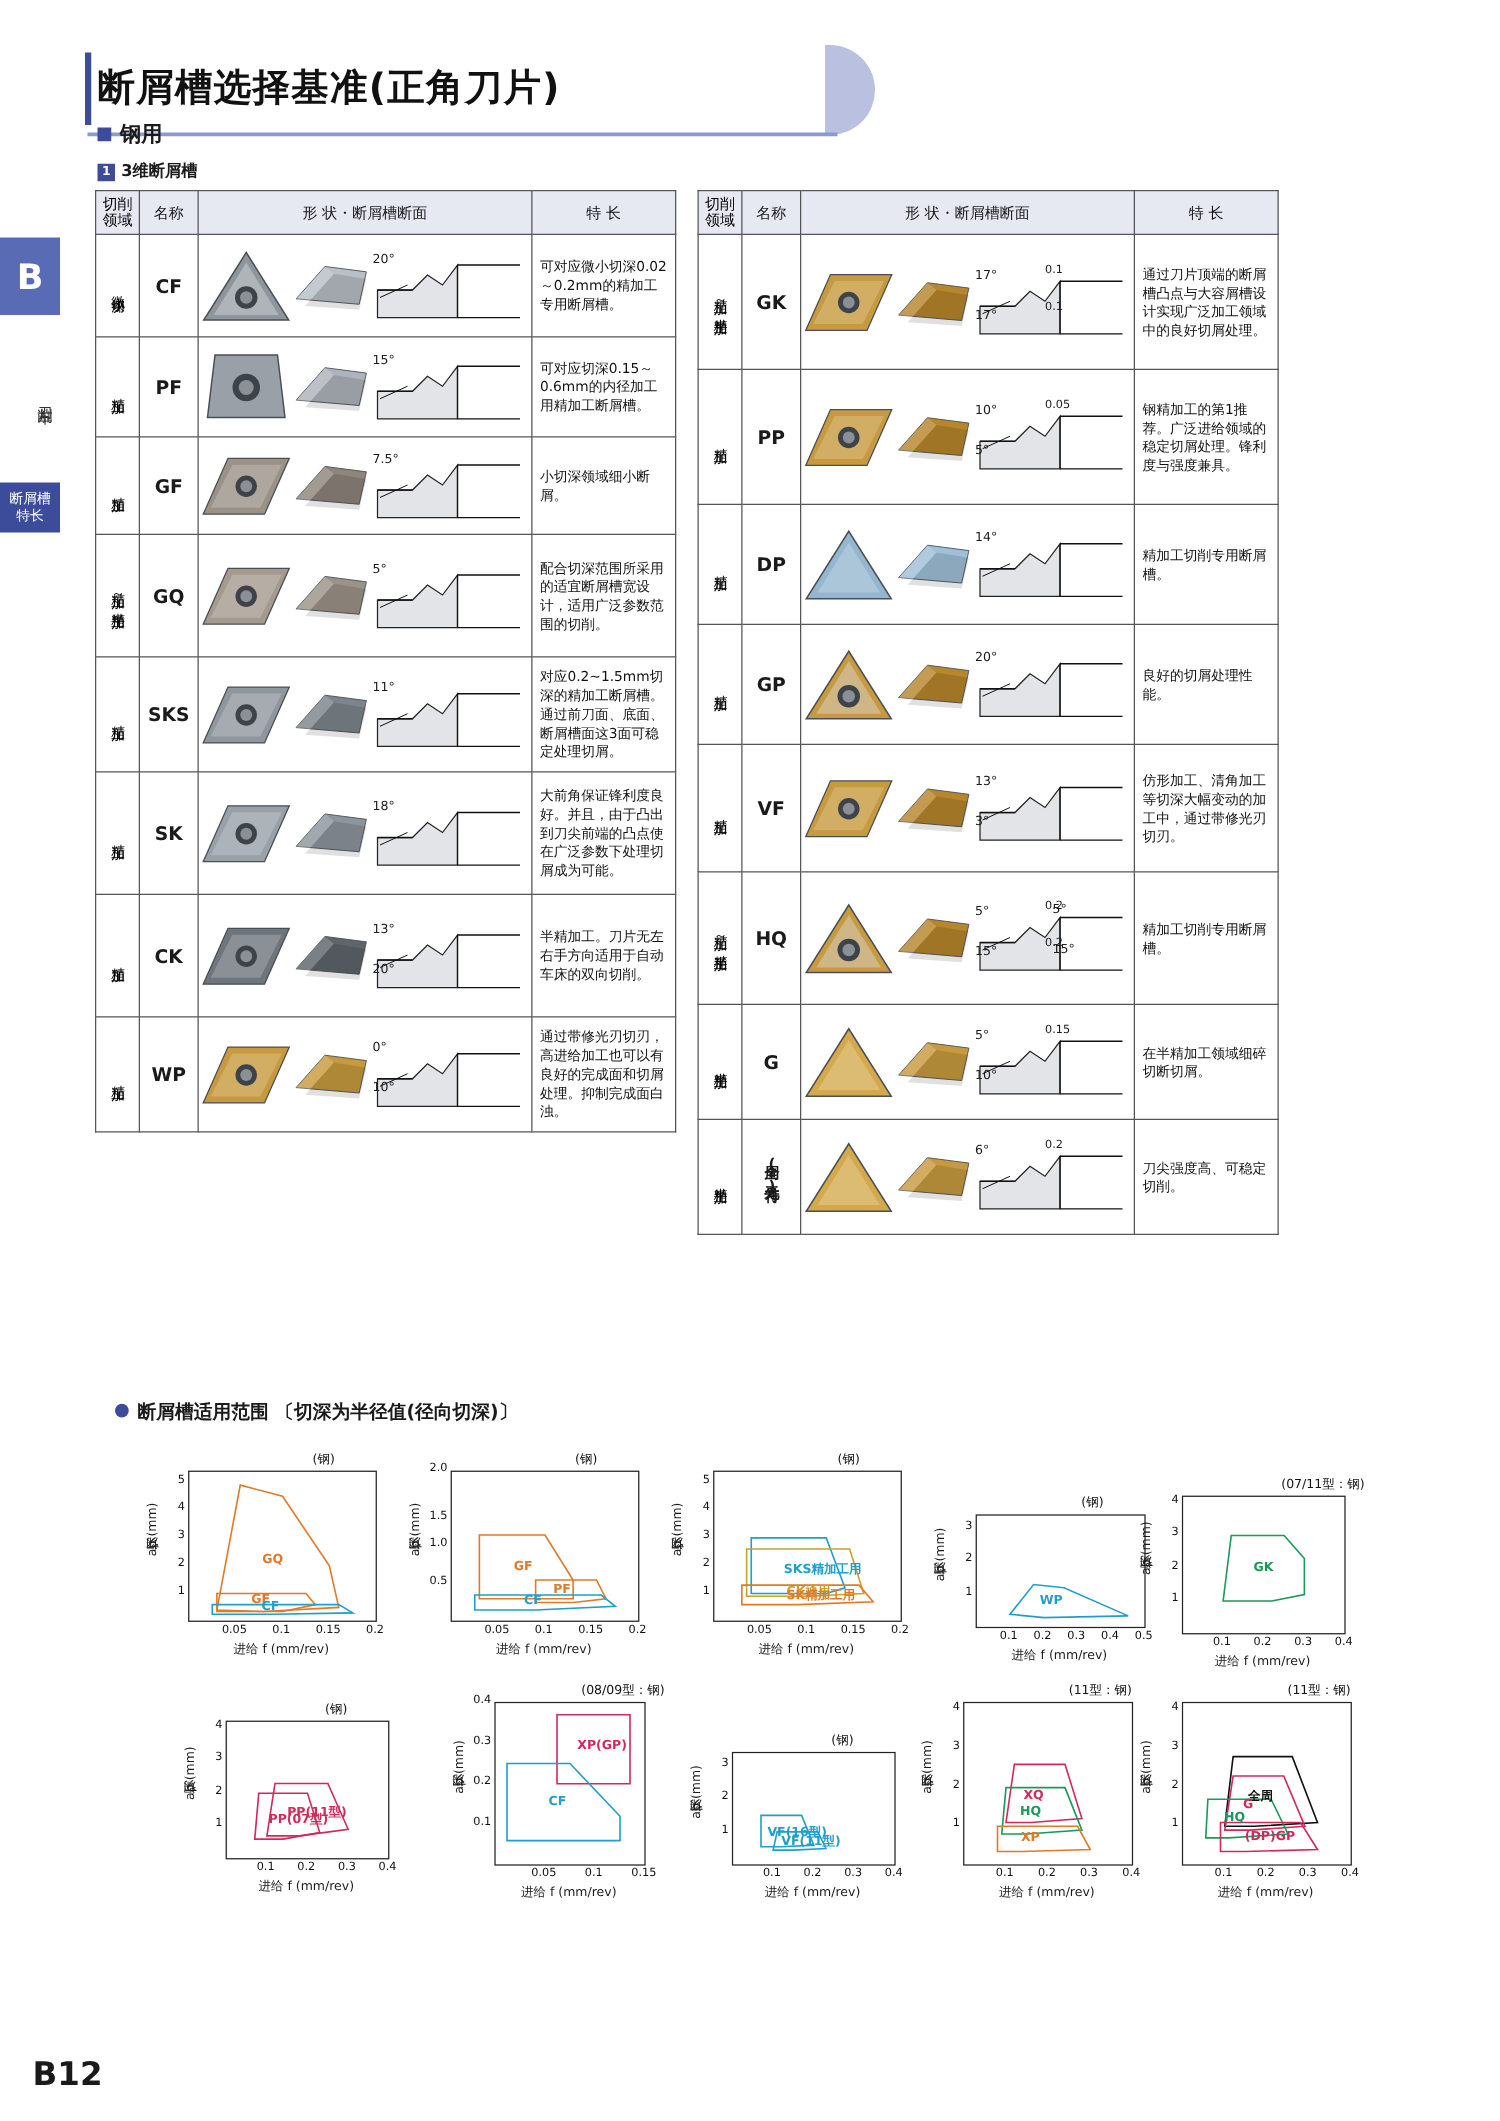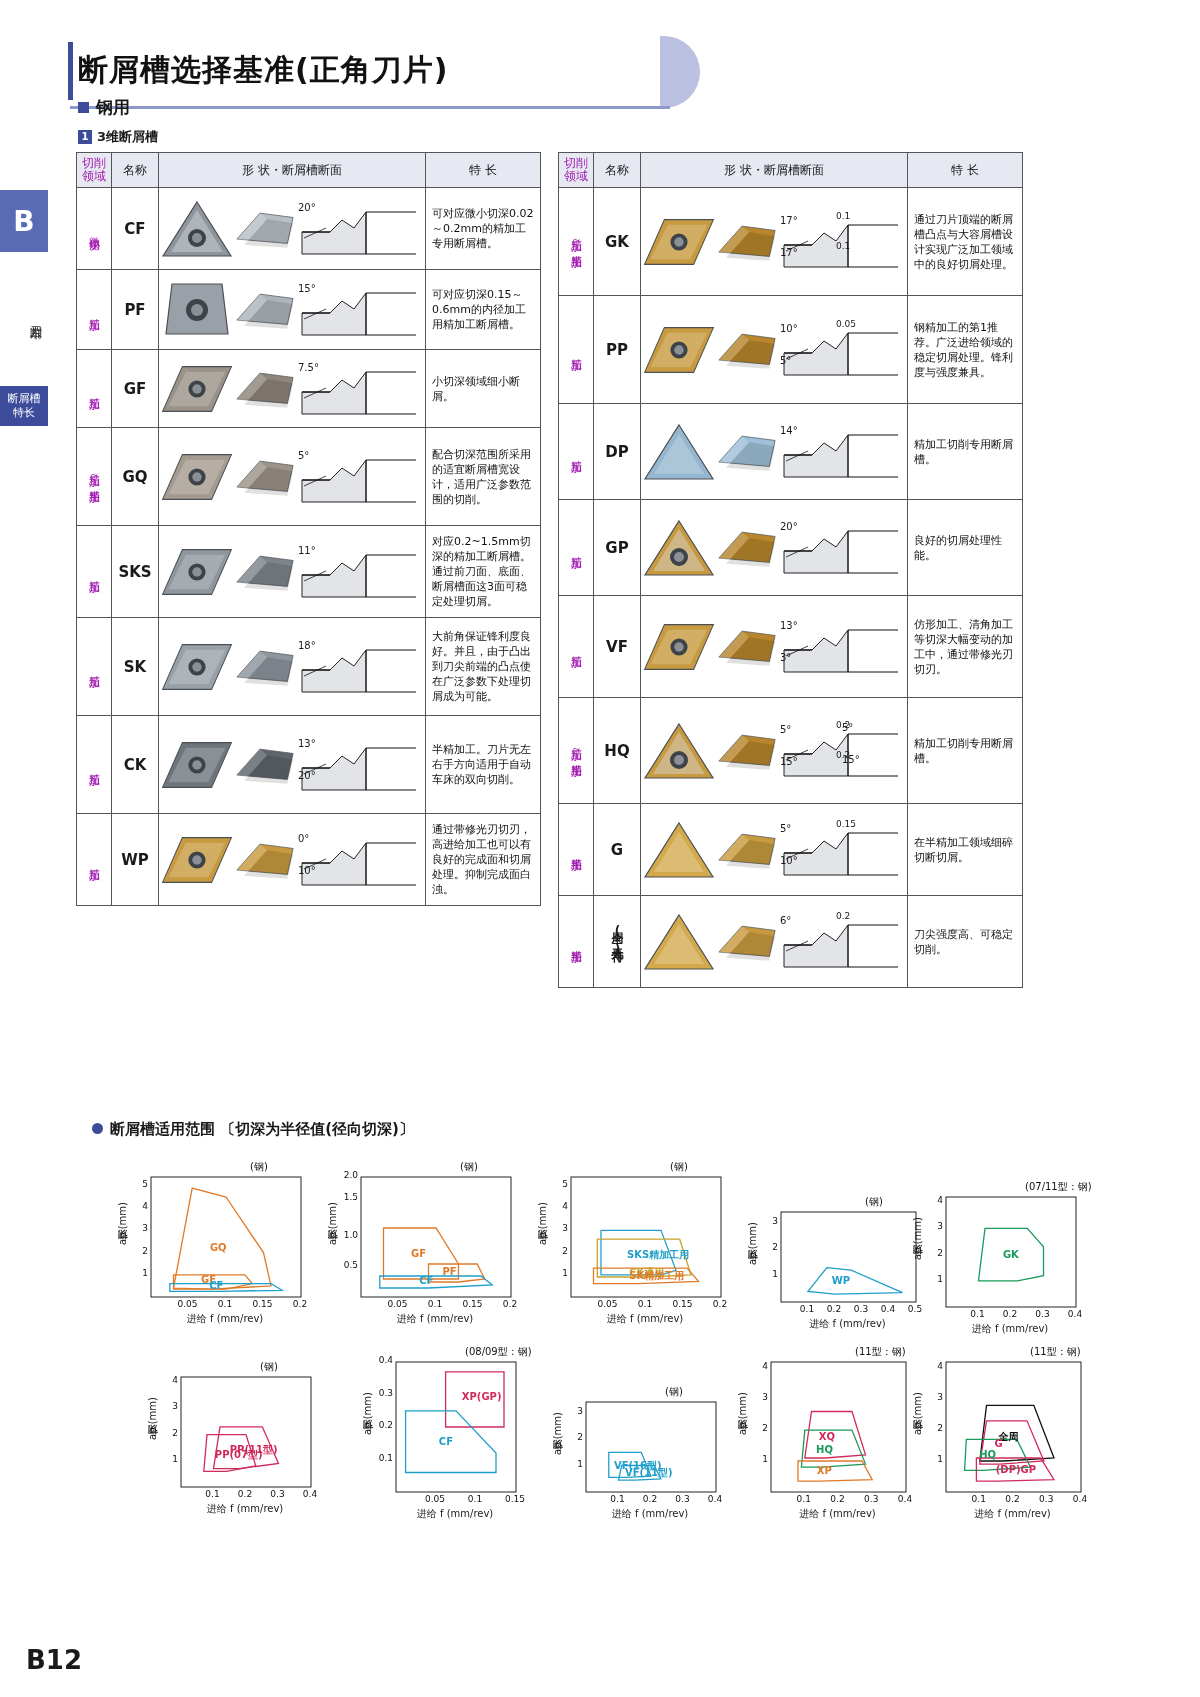--- a/index.html
+++ b/index.html
@@ -31,21 +31,21 @@
   .sec-steel{position:absolute;left:78px;top:96px;font-size:17px;font-weight:bold;}
   .sec-steel .sq{display:inline-block;width:11px;height:11px;background:#3c4c9b;margin-right:7px;}
   .sec-3d{position:absolute;left:78px;top:128px;font-size:13px;font-weight:bold;}
   .sec-3d .num{display:inline-block;width:14px;height:14px;background:#3c4c9b;color:#fff;
     font-size:10px;line-height:14px;text-align:center;margin-right:5px;vertical-align:1px;}
 
   
   table.grooves{position:absolute;border-collapse:collapse;background:#fff;}
   table.grooves td,table.grooves th{border:1px solid #555;vertical-align:middle;}
   table.grooves thead th{background:#e6e8f2;font-size:12px;font-weight:normal;padding:4px 2px;}
-  .c-area{width:30px;font-size:11px;line-height:13px;text-align:center;color:#a21caf;}
+  .c-area{width:30px;font-size:11px;line-height:13px;text-align:center;color:#000000;}
   .c-name{width:42px;font-size:15px;font-weight:bold;text-align:center;}
   .c-shape{width:230px;}
   .c-feat{width:102px;font-size:11px;line-height:15px;padding:5px 6px;color:#111;}
   .vert{writing-mode:vertical-rl;text-orientation:upright;display:inline-block;letter-spacing:1px;}
 
   .shape-cell{display:flex;align-items:center;justify-content:flex-start;height:100%;}
   .photo{flex:0 0 auto;display:flex;align-items:center;justify-content:center;}
   .section-dia{flex:1 1 auto;position:relative;height:100%;}
 
   
@@ -764,21 +764,21 @@
         <polygon points="23.5,103.0 23.5,52.0 76.0,52.0 98.5,88.0 98.5,103.0" fill="none" stroke="#e07a28" stroke-width="1.3"></polygon>
         <polygon points="68.5,106.0 68.5,88.0 117.2,88.0 124.8,103.0 98.5,106.0" fill="none" stroke="#e07a28" stroke-width="1.3"></polygon>
         <polygon points="19.8,112.0 19.8,100.0 121.0,100.0 132.2,109.0 68.5,112.0" fill="none" stroke="#1f9fc9" stroke-width="1.3"></polygon>
       </svg>
       <span class="tk" style="left:67.5px;top:139px;width:20px;text-align:center">0.05</span>
       <span class="tk" style="left:105px;top:139px;width:20px;text-align:center">0.1</span>
       <span class="tk" style="left:142.5px;top:139px;width:20px;text-align:center">0.15</span>
       <span class="tk" style="left:180px;top:139px;width:20px;text-align:center">0.2</span>
       <span class="tk" style="left:22px;top:100px;width:16px;text-align:right">0.5</span>
       <span class="tk" style="left:22px;top:70px;width:16px;text-align:right">1.0</span>
-      <span class="tk" style="left:22px;top:32px;width:16px;text-align:right">1.5</span>
+      <span class="tk" style="left:22px;top:48px;width:16px;text-align:right">1.5</span>
       <span class="tk" style="left:22px;top:10px;width:16px;text-align:right">2.0</span>
       <span class="lbl" style="left:91px;top:87.60000000000001px;color:#e07a28">GF</span>
       <span class="lbl" style="left:122.5px;top:106.2px;color:#e07a28">PF</span>
       <span class="lbl" style="left:99.25px;top:114.6px;color:#1f9fc9">CF</span>
       <span class="ylab" style="left:6px;top:42px">切深 ap (mm)</span>
       <span class="xlab" style="left:35px;top:152px">进给 f (mm/rev)</span>
     </div>
     <div class="chart" style="left: 530px; top: 1160px; width: 220px; height: 172px;">
       <span class="cap" style="left:140px;top:0px">(钢)</span>
       <svg width="152" height="122" viewBox="0 0 152 122" style="position:absolute;left:40px;top:16px">

